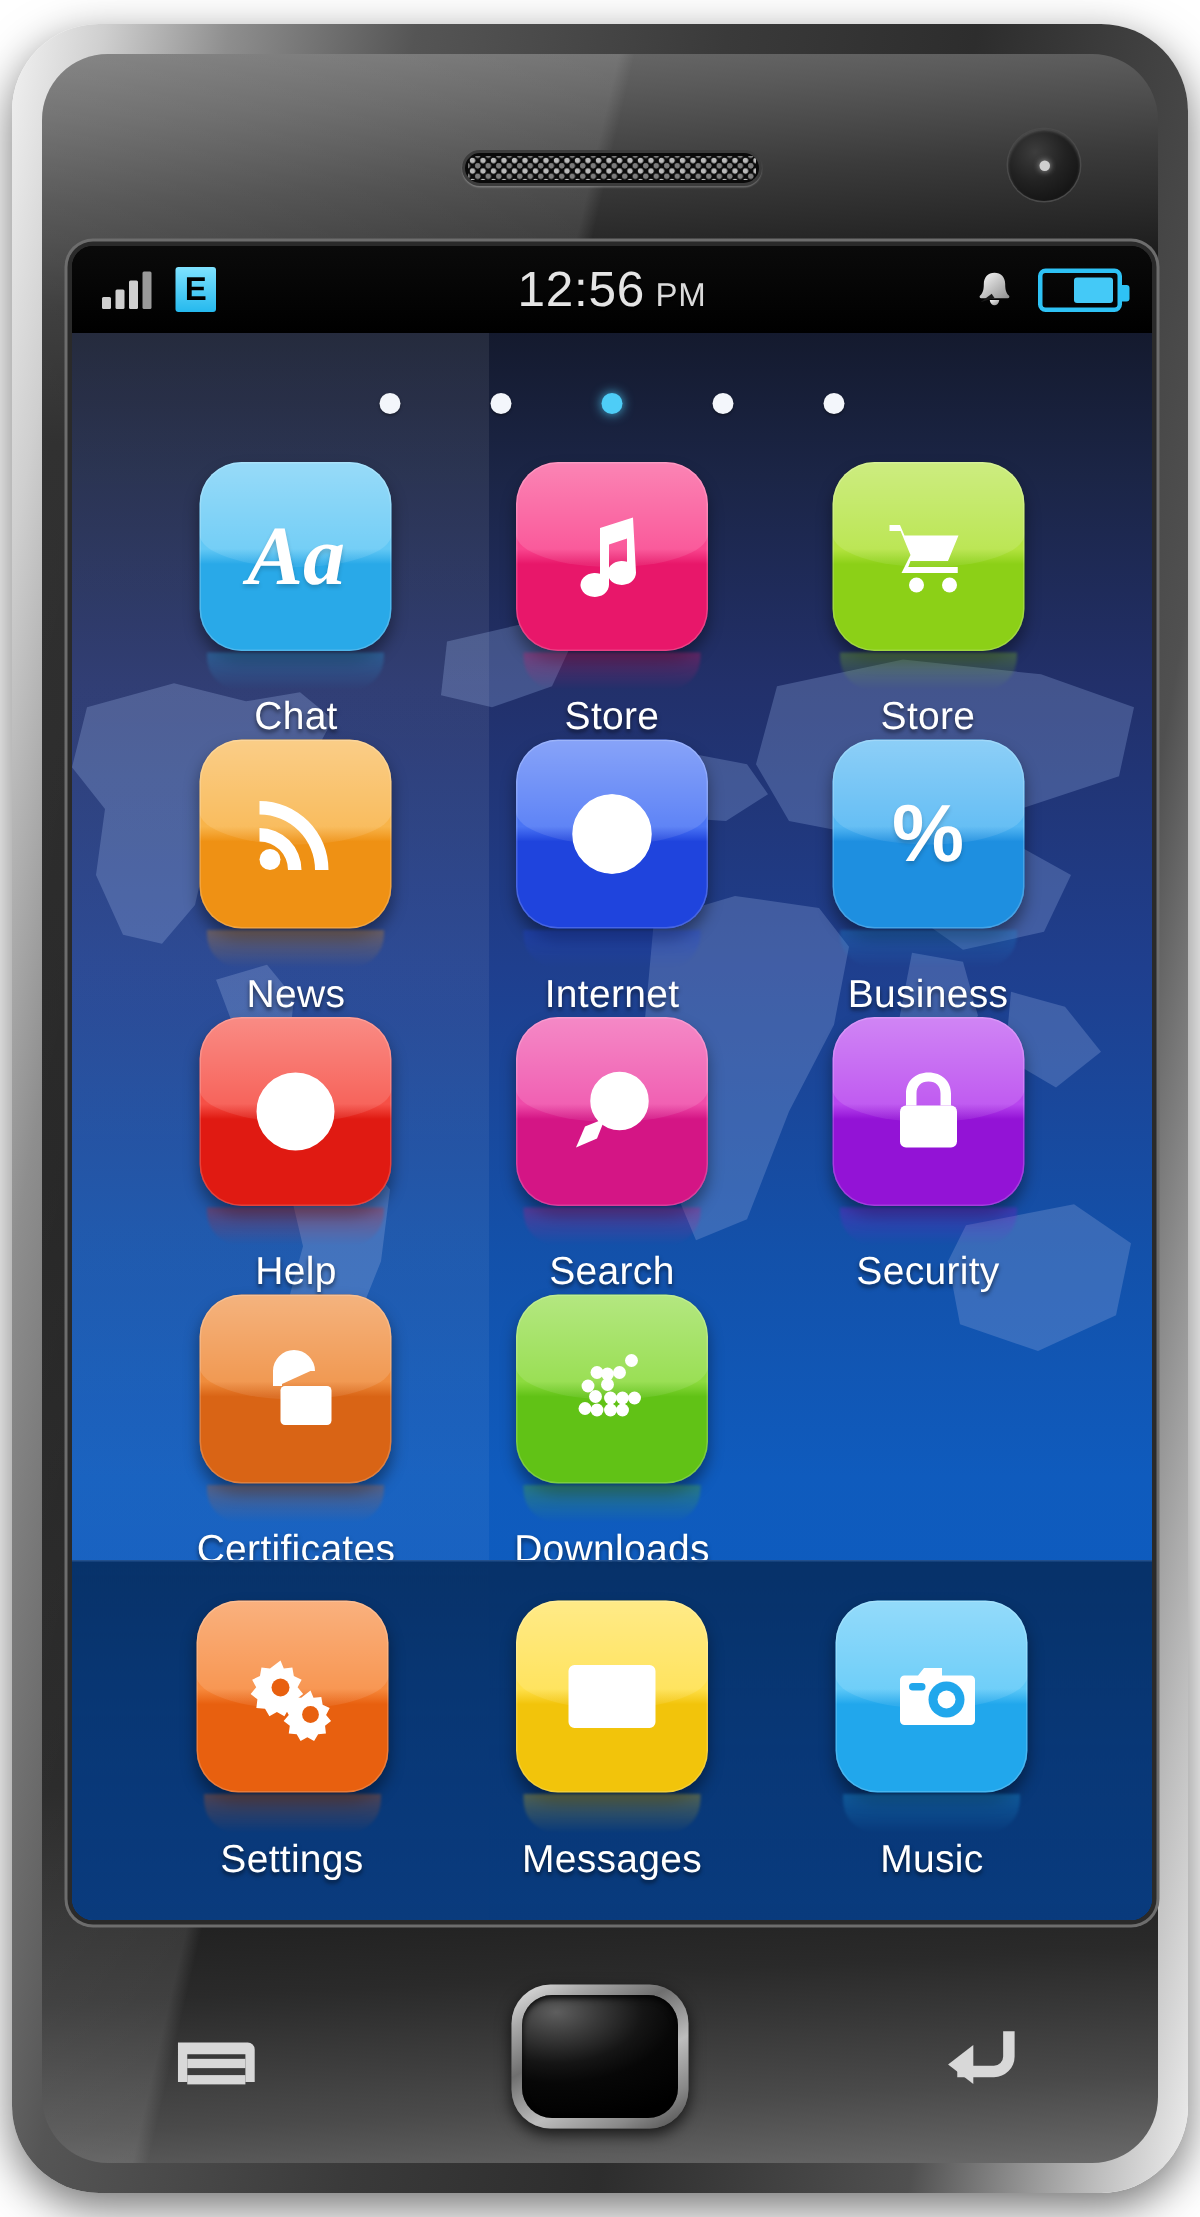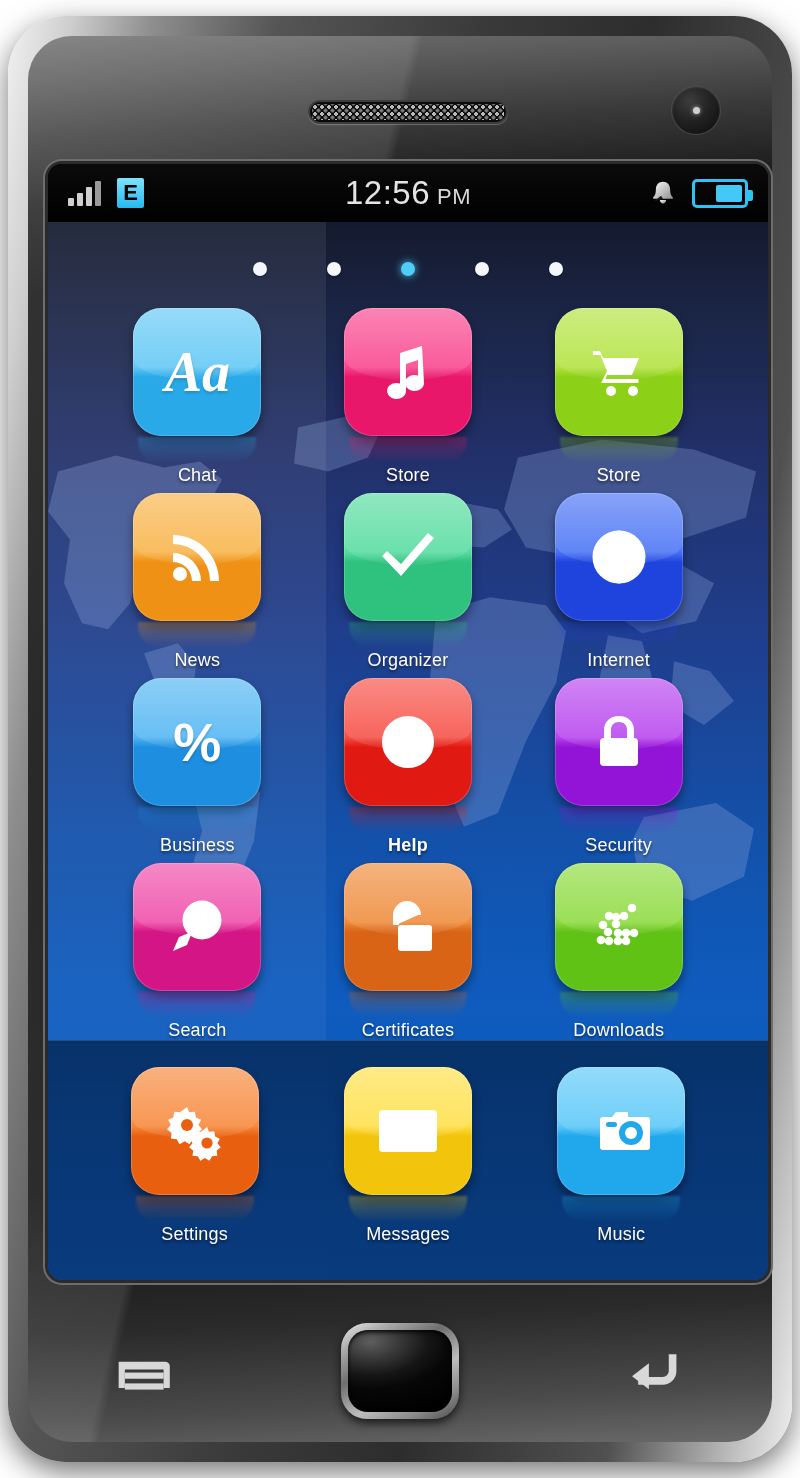--- a/index.html
+++ b/index.html
@@ -160,21 +160,21 @@
     text-shadow:0 2px 3px rgba(0,0,0,.18);
   }
   .tile .glyph.serif{ font-family:"Liberation Serif", serif; font-style:italic; font-size:56px; }
 
   
   .reflect{
     width:118px; height:26px; margin-top:1px; border-radius:0 0 22px 22px;
     opacity:.30; filter:blur(1px);
   }
   .label{
-    margin-top:2px; color:#ffffff; font-size:18px; letter-spacing:.2px;
+    margin-top:2px; color:#ffffff; font-size:26px; letter-spacing:.2px;
     text-shadow:0 2px 3px rgba(0,0,0,.55);
     font-family:"Liberation Sans", sans-serif;
   }
 
   
   .dock{
     position:absolute; left:0; right:0; bottom:0; height:240px;
     background:linear-gradient(180deg, rgba(6,46,98,.92) 0%, rgba(8,54,116,.95) 55%, rgba(9,58,124,.97) 100%);
     border-top:1px solid rgba(255,255,255,.10);
   }
@@ -322,29 +322,20 @@
                 <svg width="64" height="64" viewBox="0 0 64 64" fill="#fff">
                   <circle cx="15" cy="49" r="7"></circle>
                   <path d="M8 28a28 28 0 0 1 28 28h-9A19 19 0 0 0 8 37z"></path>
                   <path d="M8 10a46 46 0 0 1 46 46h-9A37 37 0 0 0 8 19z"></path>
                 </svg>
               </div>
               <div class="reflect" style="background: linear-gradient(rgb(239, 145, 20) 0%, rgba(255, 255, 255, 0) 100%);"></div>
               <div class="label" style="color: rgb(255, 255, 255);">News</div>
             </div>
             <div class="cell">
-              <div class="tile" style="background: linear-gradient(rgb(87, 220, 160) 0%, rgb(87, 220, 160) 46%, rgb(46, 194, 126) 54%, rgb(46, 194, 126) 100%);">
-                <svg width="64" height="64" viewBox="0 0 64 64" fill="#fff">
-                  <path d="M6 31 l5-5 14 13 L52 8 l6 5 -33 38z"></path>
-                </svg>
-              </div>
-              <div class="reflect" style="background: linear-gradient(rgb(46, 194, 126) 0%, rgba(255, 255, 255, 0) 100%);"></div>
-              <div class="label" style="color: rgb(255, 255, 255);">Organizer</div>
-            </div>
-            <div class="cell">
               <div class="tile" style="background: linear-gradient(rgb(74, 116, 245) 0%, rgb(74, 116, 245) 46%, rgb(31, 68, 221) 54%, rgb(31, 68, 221) 100%);">
                 <svg width="64" height="64" viewBox="0 0 64 64" fill="#fff" stroke="#fff" stroke-width="3">
                   <circle cx="32" cy="32" r="25"></circle>
                   <ellipse cx="32" cy="32" rx="11" ry="25"></ellipse>
                   <path d="M7 32h50M11 18h42M11 46h42"></path>
                 </svg>
               </div>
               <div class="reflect" style="background: linear-gradient(rgb(31, 68, 221) 0%, rgba(255, 255, 255, 0) 100%);"></div>
               <div class="label" style="color: rgb(255, 255, 255);">Internet</div>
             </div>
@@ -359,43 +350,43 @@
               <div class="tile" style="background: linear-gradient(rgb(246, 80, 70) 0%, rgb(246, 80, 70) 46%, rgb(224, 26, 18) 54%, rgb(224, 26, 18) 100%);">
                 <svg width="64" height="64" viewBox="0 0 64 64" fill="#fff" stroke="#fff" stroke-width="4">
                   <circle cx="32" cy="32" r="24"></circle>
                 </svg>
                 <svg width="64" height="64" viewBox="0 0 64 64" fill="#fff" style="position:absolute">
                   <circle cx="32" cy="19" r="5"></circle>
                   <rect x="28" y="27" width="8" height="21" rx="3"></rect>
                 </svg>
               </div>
               <div class="reflect" style="background: linear-gradient(rgb(224, 26, 18) 0%, rgba(255, 255, 255, 0) 100%);"></div>
-              <div class="label" style="color: rgb(255, 255, 255); font-weight: bold;">Help</div>
+              <div class="label" style="color: rgb(255, 255, 255);">Help</div>
+            </div>
+            <div class="cell">
+              <div class="tile" style="background: linear-gradient(rgb(239, 76, 169) 0%, rgb(239, 76, 169) 46%, rgb(212, 21, 133) 54%, rgb(212, 21, 133) 100%);">
+                <svg width="64" height="64" viewBox="0 0 64 64" fill="#fff" stroke="#fff" stroke-width="5">
+                  <circle cx="37" cy="25" r="17"></circle>
+                </svg>
+                <svg width="64" height="64" viewBox="0 0 64 64" fill="#fff" style="position:absolute">
+                  <path d="M24 38 L14 42 L8 56 L22 50 L26 40z"></path>
+                </svg>
+              </div>
+              <div class="reflect" style="background: linear-gradient(rgb(212, 21, 133) 0%, rgba(255, 255, 255, 0) 100%);"></div>
+              <div class="label" style="color: rgb(255, 255, 255);">Search</div>
             </div>
             <div class="cell">
               <div class="tile" style="background: linear-gradient(rgb(184, 70, 239) 0%, rgb(184, 70, 239) 46%, rgb(147, 19, 214) 54%, rgb(147, 19, 214) 100%);">
                 <svg width="64" height="64" viewBox="0 0 64 64" fill="#fff">
                   <path d="M32 6c-9 0-15 6-15 14v8h7v-8c0-5 3-8 8-8s8 3 8 8v8h7v-8c0-8-6-14-15-14z"></path>
                   <rect x="13" y="28" width="38" height="28" rx="4"></rect>
                 </svg>
               </div>
               <div class="reflect" style="background: linear-gradient(rgb(147, 19, 214) 0%, rgba(255, 255, 255, 0) 100%);"></div>
               <div class="label" style="color: rgb(255, 255, 255);">Security</div>
-            </div>
-            <div class="cell">
-              <div class="tile" style="background: linear-gradient(rgb(239, 76, 169) 0%, rgb(239, 76, 169) 46%, rgb(212, 21, 133) 54%, rgb(212, 21, 133) 100%);">
-                <svg width="64" height="64" viewBox="0 0 64 64" fill="#fff" stroke="#fff" stroke-width="5">
-                  <circle cx="37" cy="25" r="17"></circle>
-                </svg>
-                <svg width="64" height="64" viewBox="0 0 64 64" fill="#fff" style="position:absolute">
-                  <path d="M24 38 L14 42 L8 56 L22 50 L26 40z"></path>
-                </svg>
-              </div>
-              <div class="reflect" style="background: linear-gradient(rgb(212, 21, 133) 0%, rgba(255, 255, 255, 0) 100%);"></div>
-              <div class="label" style="color: rgb(255, 255, 255);">Search</div>
             </div>
             <div class="cell">
               <div class="tile" style="background: linear-gradient(rgb(239, 140, 60) 0%, rgb(239, 140, 60) 46%, rgb(217, 100, 21) 54%, rgb(217, 100, 21) 100%);">
                 <svg width="64" height="64" viewBox="0 0 64 64" fill="#fff" stroke="#fff" stroke-width="6">
                   <path d="M20 30V20c0-6 5-11 11-11s11 5 11 11"></path>
                 </svg>
                 <svg width="64" height="64" viewBox="0 0 64 64" fill="#fff" style="position:absolute">
                   <rect x="22" y="30" width="34" height="26" rx="3"></rect>
                 </svg>
               </div>

